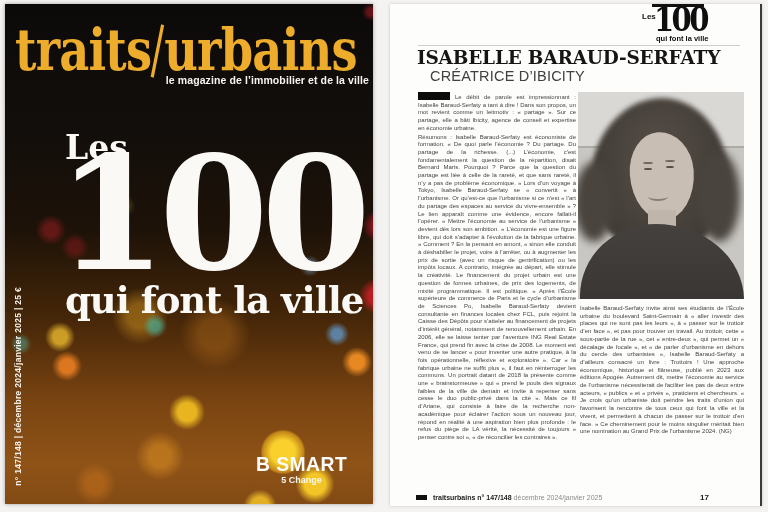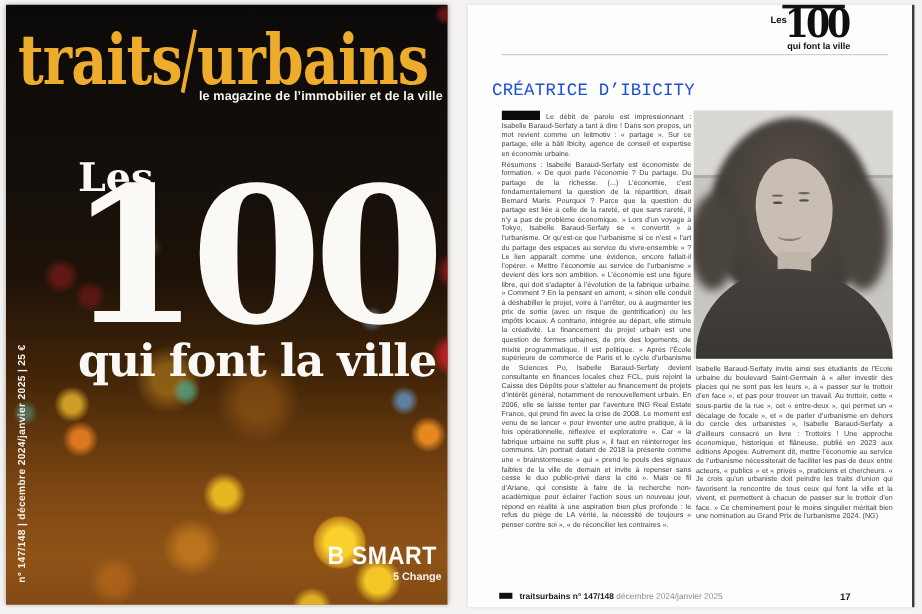--- a/index.html
+++ b/index.html
@@ -38,35 +38,35 @@
   .masthead{ position:absolute; left:10px; top:12px; width:360px; transform:scaleX(.8); transform-origin:left top;
     font-family:"DejaVu Serif", serif; font-weight:bold; font-size:58px; color:#edac2b; letter-spacing:-1px; white-space:nowrap; }
   .mast-slash{ display:inline-block; width:4px; height:54px; background:#edac2b; transform:rotate(14deg); margin:0 6px -8px 6px; }
   .cover-tagline{ position:absolute; right:4px; top:70px; color:#f7f4ef; font-weight:bold; font-size:10.5px; letter-spacing:.1px;padding-left:23px; }
   .cover-les{ position:absolute; left:60px; top:124px; font-family:"DejaVu Serif", serif; font-weight:bold; font-size:33px; color:#fbf9f6; }
   .cover-100{ position:absolute; left:52px; top:140px; font-family:"DejaVu Serif", serif; font-weight:bold; font-size:157px; line-height:.9; color:#fbf9f6; letter-spacing:-7px; }
   .cover-sub{ position:absolute; left:60px; top:274px; font-family:"DejaVu Serif", serif; font-weight:bold; font-size:37px; color:#fbf9f6; letter-spacing:-1px; white-space:nowrap; }
   .cover-edition{ position:absolute; left:60px; top:447px; font-family:"DejaVu Serif", serif; font-weight:bold; font-size:27px; color:#fbf9f6; }
   .issue-vertical{ position:absolute; left:8px; bottom:18px; writing-mode:vertical-rl; transform:rotate(180deg);
     color:#f5f2ec; font-weight:bold; font-size:8.5px; letter-spacing:.3px; white-space:nowrap; }
-  .bsmart{ position:absolute; right:5px; top:448px; text-align:right; color:#fdfcfa; }
+  .bsmart{ position:absolute; right:22px; top:448px; text-align:center; color:#fdfcfa; }
   .bsmart-main{ font-size:21px; font-weight:bold; letter-spacing:.5px; font-family:"Liberation Sans", sans-serif; transform:scaleX(.92); }
   .bsmart-sub{ font-size:9px; font-weight:bold; margin-top:-1px; opacity:.95; }
 
   
   .page{ position:absolute; left:390px; top:4px; width:372px; height:502px; background:#fdfdfc;
     border-right:2px solid #3a3a3a; box-shadow:0 0 3px rgba(0,0,0,.18); }
   .top-black-bar{ position:absolute; left:262px; top:0; width:52px; height:3px; background:#111; }
   .badge{ position:absolute; right:26px; top:4px; width:92px; text-align:left; color:#0f0f0f; }
   .badge-les{ position:absolute; left:0; top:4px; font-size:8px; font-weight:bold; }
   .badge-num{ position:absolute; left:12px; top:-8px; font-family:"DejaVu Serif", serif; font-weight:bold; font-size:33px; letter-spacing:-3px; transform:scaleX(.88); transform-origin:left; }
   .badge-sub{ position:absolute; left:14px; top:26px; font-size:7.5px; font-weight:bold; white-space:nowrap; }
   .title-rule{ position:absolute; left:28px; top:41px; width:322px; height:1px; background:#cfcecd; }
   .article-title{ position:absolute; left:27px; top:43px; font-family:"DejaVu Serif", serif; font-weight:bold; font-size:18.5px; letter-spacing:-.2px; color:#171514; white-space:nowrap; }
-  .article-subtitle{ position:absolute; left:20px; top:64px; font-family:Liberation Mono, monospace; font-size:14.5px; letter-spacing:.2px; color:#1d4ed8; white-space:nowrap; }
+  .article-subtitle{ position:absolute; left:40px; top:64px; font-family:Liberation Sans, sans-serif; font-size:14.5px; letter-spacing:.2px; color:#404040; white-space:nowrap; }
 
   .col{ position:absolute; font-size:6px; line-height:7.7px; text-align:justify; color:#454442; overflow:hidden; }
   .col1{ left:28px; top:88px; width:158px; height:376px; }
   .col2{ left:190px; top:301px; width:164px; height:166px; }
   .col p{ margin:0; }
   .col p + p{ margin-top:1px; }
   .lead-block{ display:inline-block; width:32px; height:8px; background:#0c0c0c; margin-right:5px; vertical-align:-1px; }
 
   
   .photo{ position:absolute; left:188px; top:88px; width:166px; height:207px; overflow:hidden;
@@ -114,20 +114,21 @@
 <div class="page">
   <div class="top-black-bar"></div>
 
   <div class="badge">
     <span class="badge-les">Les</span>
     <span class="badge-num">100</span>
     <span class="badge-sub">qui font la ville</span>
   </div>
 
   <div class="title-rule"></div>
+  <div class="article-title">ISABELLE BARAUD-SERFATY</div>
   <div class="article-subtitle">CRÉATRICE D’IBICITY</div>
 
   <div class="col col1">
     <p><span class="lead-block"></span><span>Le débit de parole est impressionnant : Isabelle Baraud-Serfaty a tant à dire ! Dans son propos, un mot revient comme un leitmotiv : « partage ». Sur ce partage, elle a bâti Ibicity, agence de conseil et expertise en économie urbaine.</span></p>
     <p>Résumons : Isabelle Baraud-Serfaty est économiste de formation. « De quoi parle l’économie ? Du partage. Du partage de la richesse. (...) L’économie, c’est fondamentalement la question de la répartition, disait Bernard Maris. Pourquoi ? Parce que la question du partage est liée à celle de la rareté, et que sans rareté, il n’y a pas de problème économique. » Lors d’un voyage à Tokyo, Isabelle Baraud-Serfaty se « convertit » à l’urbanisme. Or qu’est-ce que l’urbanisme si ce n’est « l’art du partage des espaces au service du vivre-ensemble » ? Le lien apparaît comme une évidence, encore fallait-il l’opérer. « Mettre l’économie au service de l’urbanisme » devient dès lors son ambition. « L’économie est une figure libre, qui doit s’adapter à l’évolution de la fabrique urbaine. » Comment ? En la pensant en amont, « sinon elle conduit à déshabiller le projet, voire à l’arrêter, ou à augmenter les prix de sortie (avec un risque de gentrification) ou les impôts locaux. A contrario, intégrée au départ, elle stimule la créativité. Le financement du projet urbain est une question de formes urbaines, de prix des logements, de mixité programmatique. Il est politique. » Après l’École supérieure de commerce de Paris et le cycle d’urbanisme de Sciences Po, Isabelle Baraud-Serfaty devient consultante en finances locales chez FCL, puis rejoint la Caisse des Dépôts pour s’atteler au financement de projets d’intérêt général, notamment de renouvellement urbain. En 2006, elle se laisse tenter par l’aventure ING Real Estate France, qui prend fin avec la crise de 2008. Le moment est venu de se lancer « pour inventer une autre pratique, à la fois opérationnelle, réflexive et exploratoire ». Car « la fabrique urbaine ne suffit plus », il faut en réinterroger les communs. Un portrait datant de 2018 la présente comme une « brainstormeuse » qui « prend le pouls des signaux faibles de la ville de demain et invite à repenser sans cesse le duo public-privé dans la cité ». Mais ce fil d’Ariane, qui consiste à faire de la recherche non-académique pour éclairer l’action sous un nouveau jour, répond en réalité à une aspiration bien plus profonde : le refus du piège de LA vérité, la nécessité de toujours « penser contre soi », « de réconcilier les contraires ».</p>
   </div>
 
   <div class="photo">
     <div class="hair"></div>
     <div class="curl1"></div>

